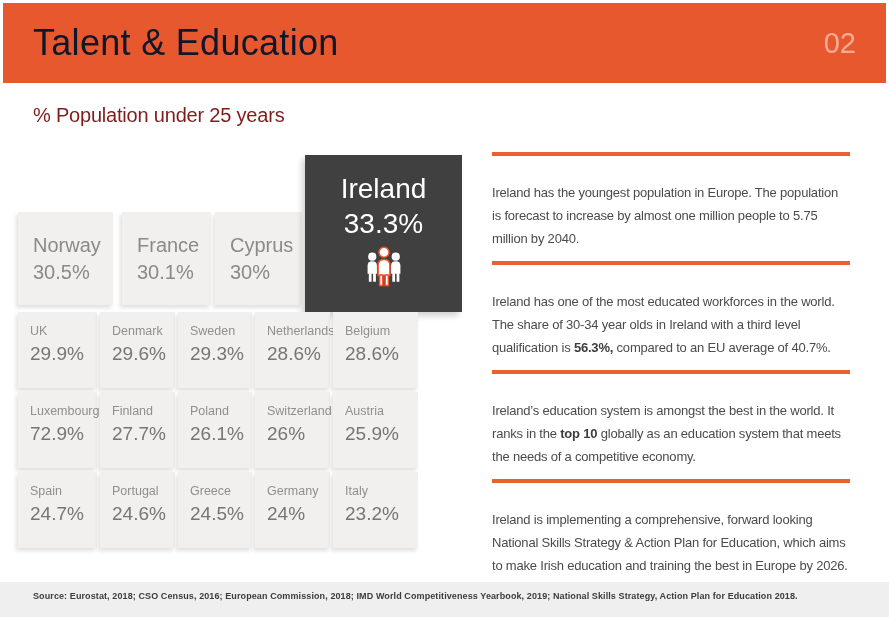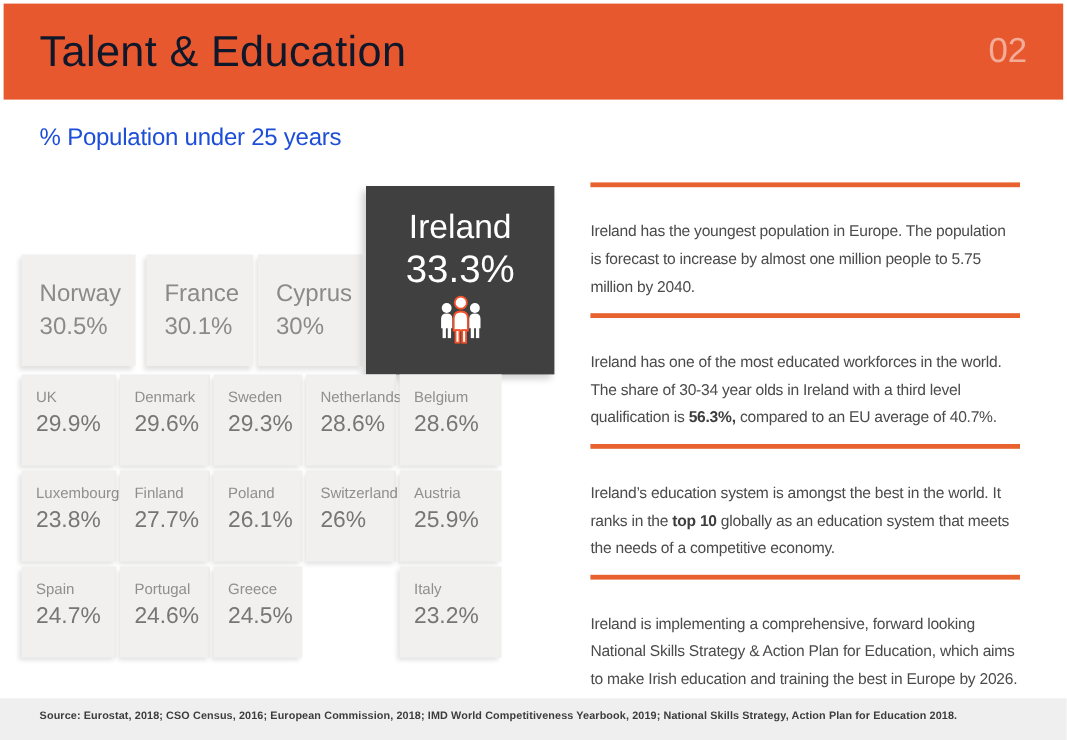--- a/index.html
+++ b/index.html
@@ -6,30 +6,30 @@
   body { background:#ffffff; font-family:"Liberation Sans", sans-serif; }
   .slide { position:relative; width:889px; height:617px; background:#ffffff; overflow:hidden; }
 
   
   .header { position:absolute; left:3px; top:3px; right:3px; height:80px; background:#E7582F;
             display:flex; align-items:center; justify-content:space-between; padding:0 30px; }
   .header-title { color:#0f172a; font-size:36px; font-weight:400; letter-spacing:0.3px; }
   .page-num { color:rgba(255,255,255,0.5); font-size:29px; font-weight:400; }
 
   
-  .subtitle { position:absolute; left:33px; top:104px; font-size:20px; color:#1d4ed8; font-weight:400; letter-spacing:-0.2px;text-align:right; }
+  .subtitle { position:absolute; left:33px; top:104px; font-size:20px; color:#7f1d1d; font-weight:400; letter-spacing:-0.2px;text-align:right; }
 
   
   .tile { position:absolute; background:#F1F0EF; box-shadow:-2px 3px 4px rgba(0,0,0,0.12); }
   .tile-big { display:flex; flex-direction:column; justify-content:center; padding-left:15px; }
   .tile-big .c-name, .tile-big .c-val { font-size:20px; line-height:27px; color:#8a8a8a; white-space:nowrap; }
 
   .tile-hero { background:#404040; text-align:center; padding-top:16px; box-shadow:-3px 4px 6px rgba(0,0,0,0.18); }
   .tile-hero .c-name { color:#ffffff; font-size:28px; line-height:36px; font-weight:400; }
-  .tile-hero .c-val  { color:#ffffff; font-size:32px; line-height:34px; font-weight:400; }
+  .tile-hero .c-val  { color:#ffffff; font-size:28px; line-height:34px; font-weight:400; }
   .tile-hero .icon-wrap { margin-top:3px; }
 
   .tile-small { padding:11px 0 0 12px; }
   .tile-small .c-name { font-size:12.5px; line-height:17px; color:#8f8f8f; white-space:nowrap; }
   .tile-small .c-val  { font-size:19px; line-height:27px; color:#767676; white-space:nowrap; }
 
   
   .notes { position:absolute; left:492px; top:152px; width:358px; }
   .note { border-top:4px solid #E8622F; padding-top:25px; margin-bottom:11px;
           font-size:13px; letter-spacing:-0.2px; line-height:23px; color:#4b4b4b; }
@@ -105,21 +105,21 @@
     <div class="c-name">Netherlands</div>
     <div class="c-val">28.6%</div>
   </div>
   <div class="tile tile-small" style="left:333px; top:312px; width:85px; height:76px;">
     <div class="c-name">Belgium</div>
     <div class="c-val">28.6%</div>
   </div>
 
   <div class="tile tile-small" style="left:18px;  top:392px; width:79px; height:76px;">
     <div class="c-name">Luxembourg</div>
-    <div class="c-val">23.8%</div>
+    <div class="c-val">72.9%</div>
   </div>
   <div class="tile tile-small" style="left:100px; top:392px; width:75px; height:76px;">
     <div class="c-name">Finland</div>
     <div class="c-val">27.7%</div>
   </div>
   <div class="tile tile-small" style="left:178px; top:392px; width:74px; height:76px;">
     <div class="c-name">Poland</div>
     <div class="c-val">26.1%</div>
   </div>
   <div class="tile tile-small" style="left:255px; top:392px; width:75px; height:76px;">
@@ -136,20 +136,24 @@
     <div class="c-val">24.7%</div>
   </div>
   <div class="tile tile-small" style="left:100px; top:472px; width:75px; height:76px;">
     <div class="c-name">Portugal</div>
     <div class="c-val">24.6%</div>
   </div>
   <div class="tile tile-small" style="left:178px; top:472px; width:74px; height:76px;">
     <div class="c-name">Greece</div>
     <div class="c-val">24.5%</div>
   </div>
+  <div class="tile tile-small" style="left:255px; top:472px; width:75px; height:76px;">
+    <div class="c-name">Germany</div>
+    <div class="c-val">24%</div>
+  </div>
   <div class="tile tile-small" style="left:333px; top:472px; width:85px; height:76px;">
     <div class="c-name">Italy</div>
     <div class="c-val">23.2%</div>
   </div>
 
   <div class="notes">
     <p class="note"><span>Ireland has the youngest population in Europe. The population is forecast to increase by almost one million people to 5.75 million by 2040.</span><b></b><span></span></p>
     <p class="note"><span>Ireland has one of the most educated workforces in the world. The share of 30-34 year olds in Ireland with a third level qualification is </span><b>56.3%,</b><span> compared to an EU average of 40.7%.</span></p>
     <p class="note"><span>Ireland’s education system is amongst the best in the world. It ranks in the </span><b>top 10</b><span> globally as an education system that meets the needs of a competitive economy.</span></p>
     <p class="note"><span>Ireland is implementing a comprehensive, forward looking National Skills Strategy &amp; Action Plan for Education, which aims to make Irish education and training the best in Europe by 2026.</span><b></b><span></span></p>

